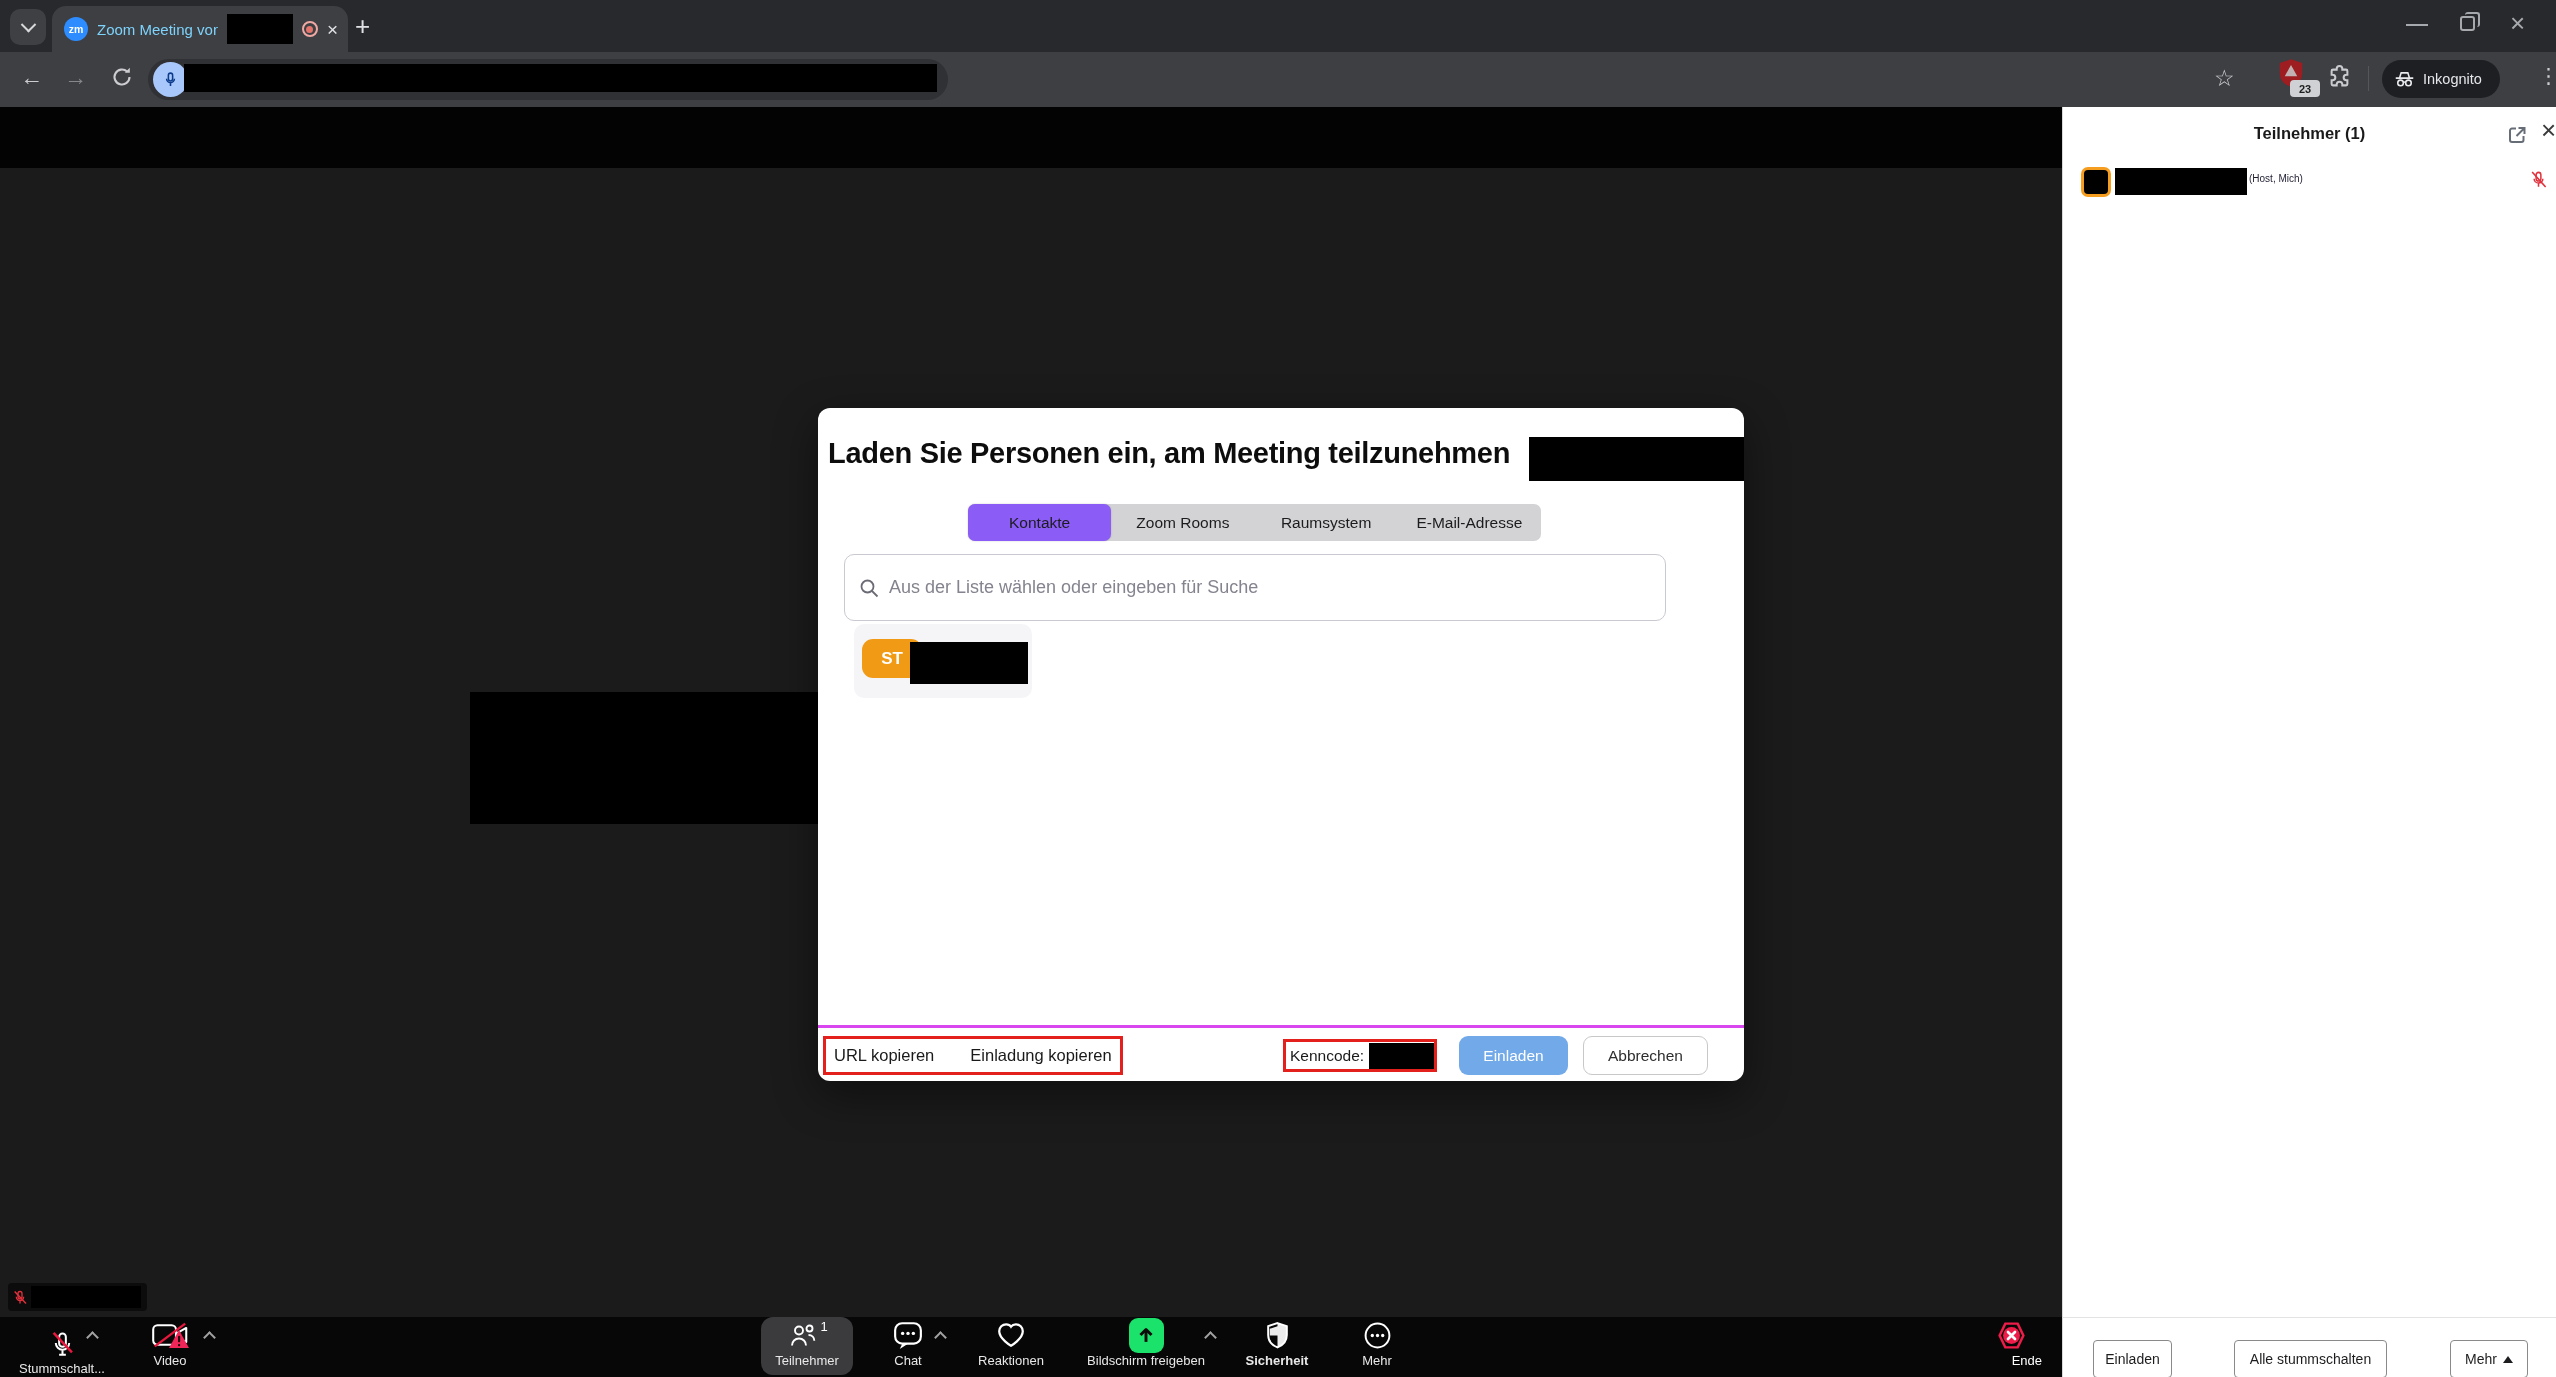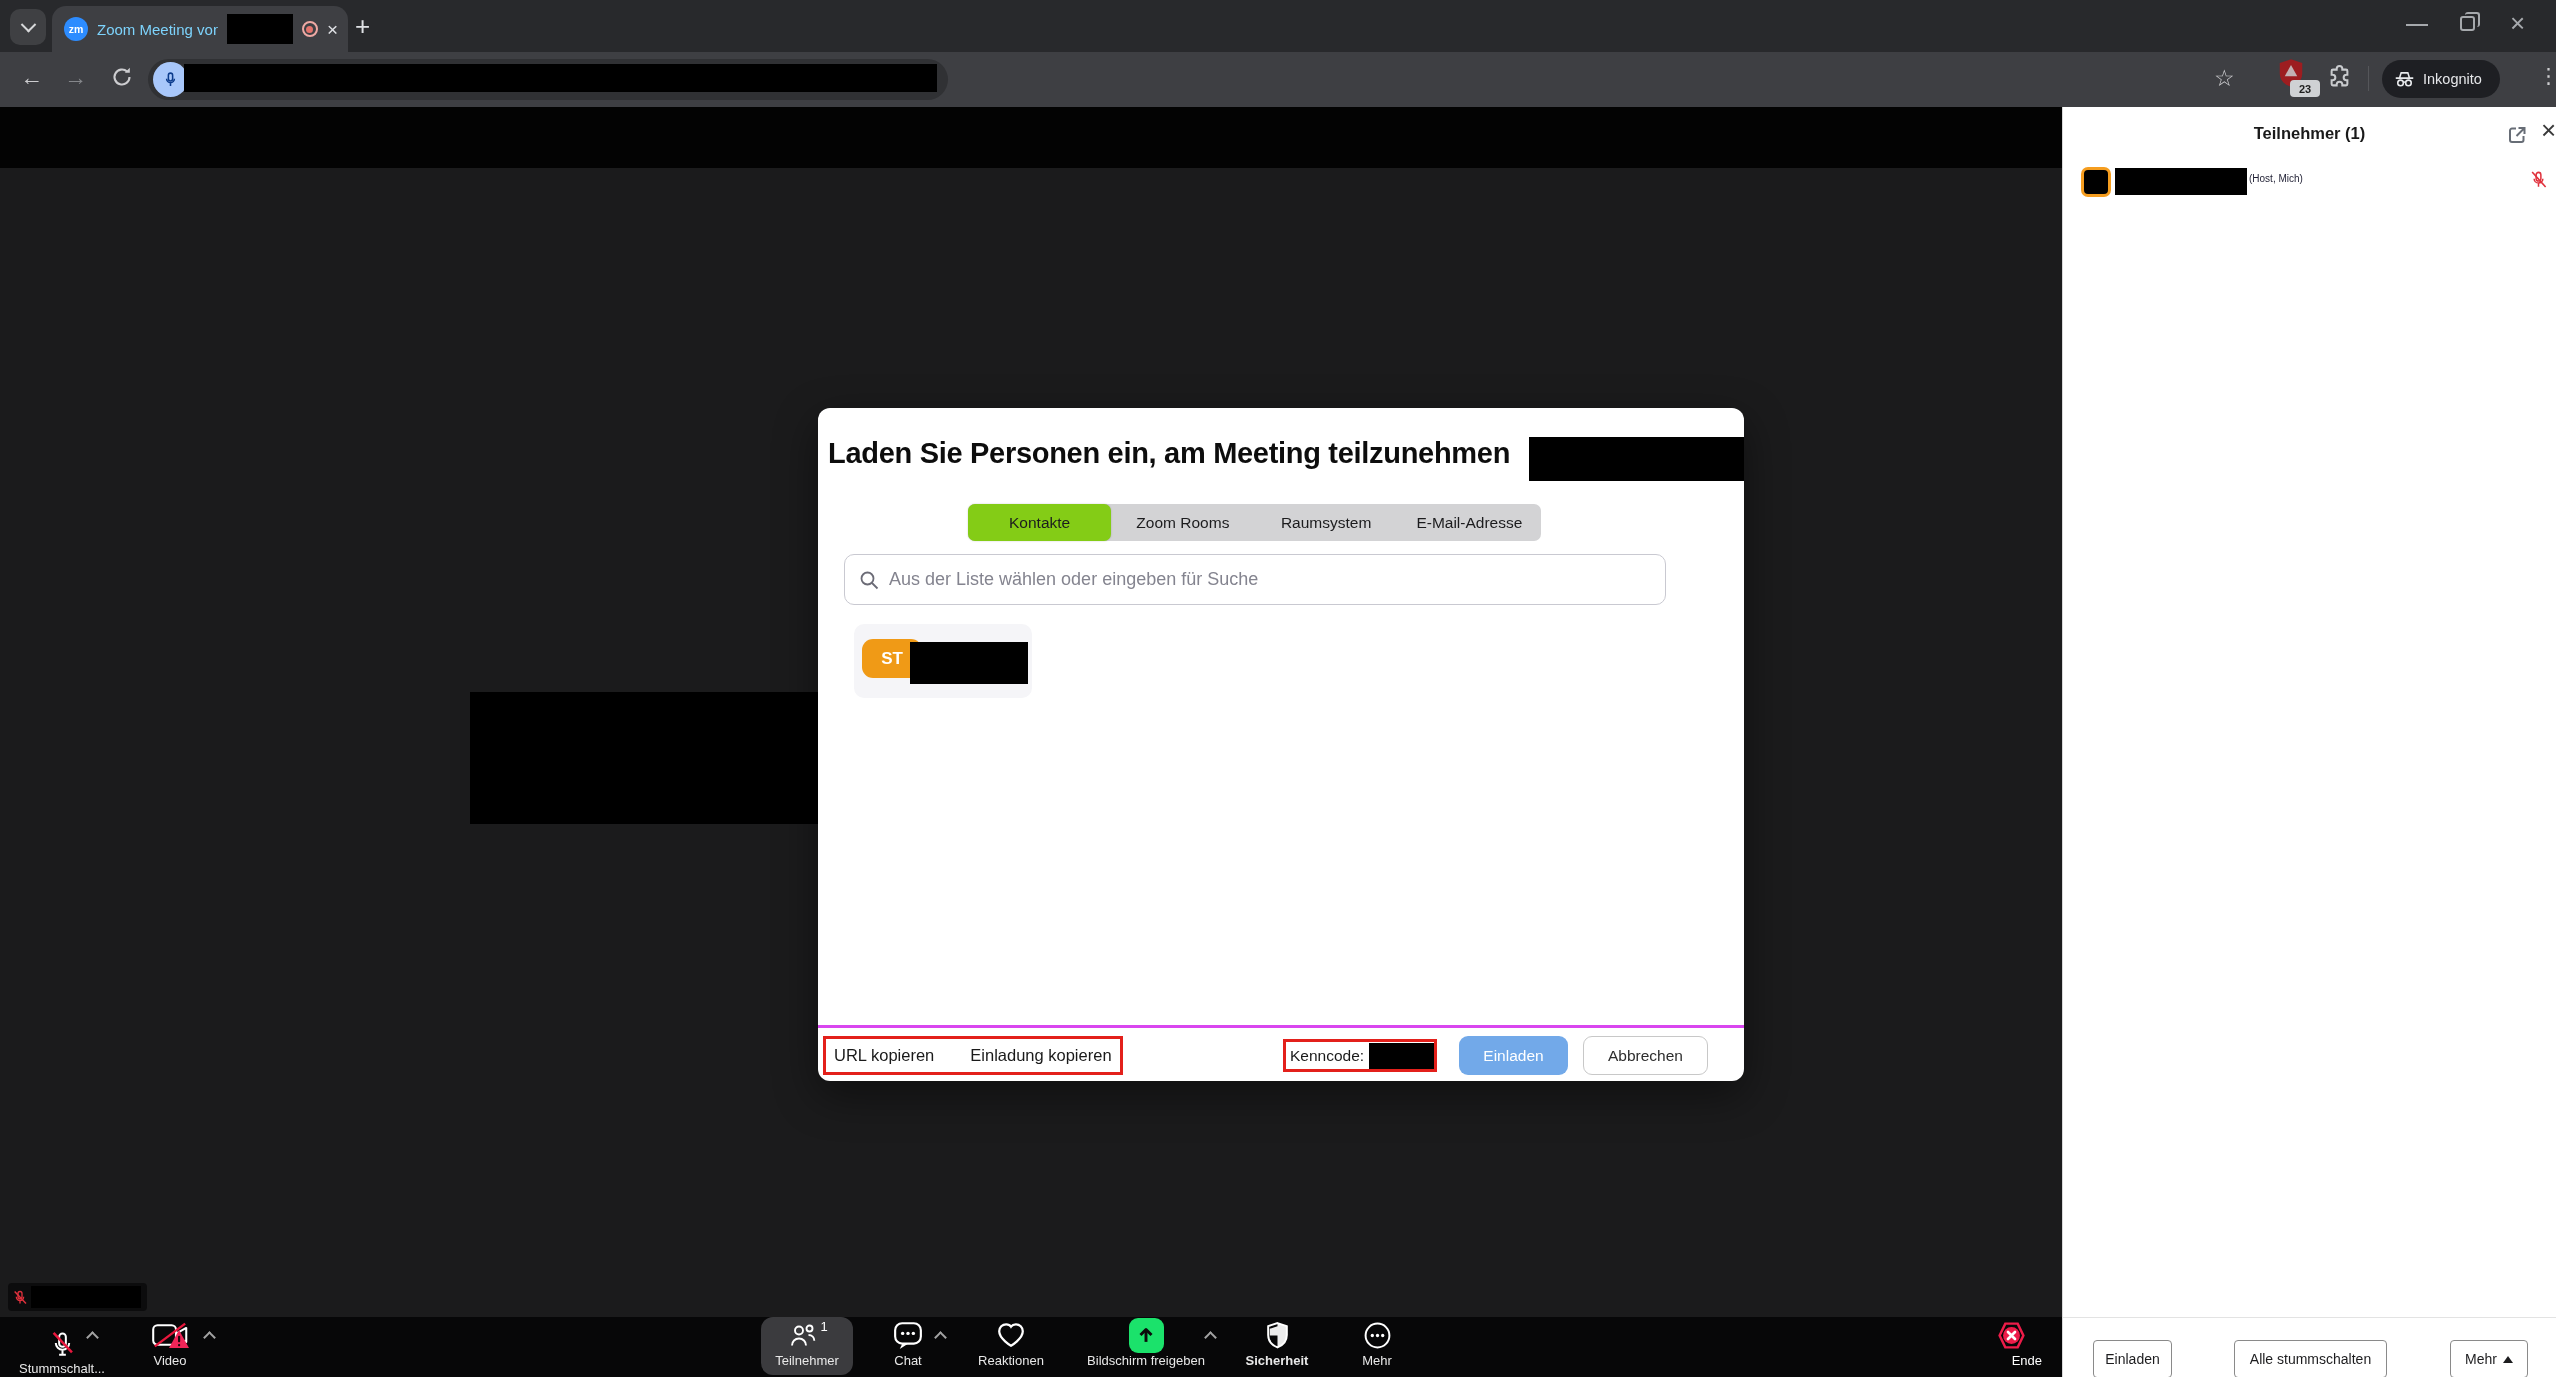--- a/index.html
+++ b/index.html
@@ -52,22 +52,22 @@
   .vid-redact { left:470px; top:692px; width:348px; height:132px; }
   .nametag { left:8px; top:1283px; width:139px; height:28px; background:#0c0c0d; border-radius:4px; display:flex; align-items:center; padding:0 4px; gap:3px; }
   .nametag .redact { width:110px; height:22px; }
 
   
   .dialog { left:818px; top:408px; width:926px; height:673px; background:#fff; border-radius:12px; box-shadow:0 14px 44px rgba(0,0,0,.45); }
   .dlg-title { left:10px; top:29px; width:905px; font-size:29px; font-weight:bold; color:#0d0d0d; letter-spacing:-.3px; white-space:nowrap; }
   .dlg-title-redact { right:0; top:29px; width:215px; height:44px; }
   .seg { left:150px; top:96px; width:573px; height:37px; background:#d3d3d5; border-radius:7px; display:flex; }
   .seg-tab { flex:1; display:flex; align-items:center; justify-content:center; font-size:15.5px; color:#1c1c1e; border-radius:7px; }
-  .seg-tab.active { background:#84cc16; box-shadow:0 0 2px rgba(0,0,0,.2); }
-  .searchbox { left:26px; top:146px; width:822px; height:51px; border:1.6px solid #c9c9d1; border-radius:10px; display:flex; align-items:center; padding:12px 14px; gap:10px; }
+  .seg-tab.active { background:#8b5cf6; box-shadow:0 0 2px rgba(0,0,0,.2); }
+  .searchbox { left:26px; top:146px; width:822px; height:67px; border:1.6px solid #c9c9d1; border-radius:10px; display:flex; align-items:center; padding:12px 14px; gap:10px; }
   .searchbox input { border:none; outline:none; flex:1; font-size:18px; color:#333; font-family:"Liberation Sans",sans-serif; background:transparent; }
   .searchbox input::placeholder { color:#84848f; }
   .contact { left:36px; top:216px; width:178px; height:74px; background:#f5f5f8; border-radius:10px; }
   .cavatar { left:8px; top:15px; width:60px; height:39px; background:#f09a16; border-radius:11px; color:#fff; font-size:17px; font-weight:bold; display:flex; align-items:center; justify-content:center; }
   .cname { left:56px; top:18px; width:118px; height:42px; }
   .dlg-footer { left:0; top:617px; width:926px; height:56px; border-top:3px solid #d946ef; }
   .annot { border:3px solid #e3201b; }
   .redbox1 { left:5px; top:8px; width:300px; height:39px; display:flex; align-items:center; gap:36px; padding-left:8px; }
   .linkbtn { font-size:16.5px; color:#1a1a1a; white-space:nowrap; }
   .redbox2 { left:465px; top:11px; width:154px; height:33px; display:flex; align-items:center; padding-left:4px; gap:5px; }

